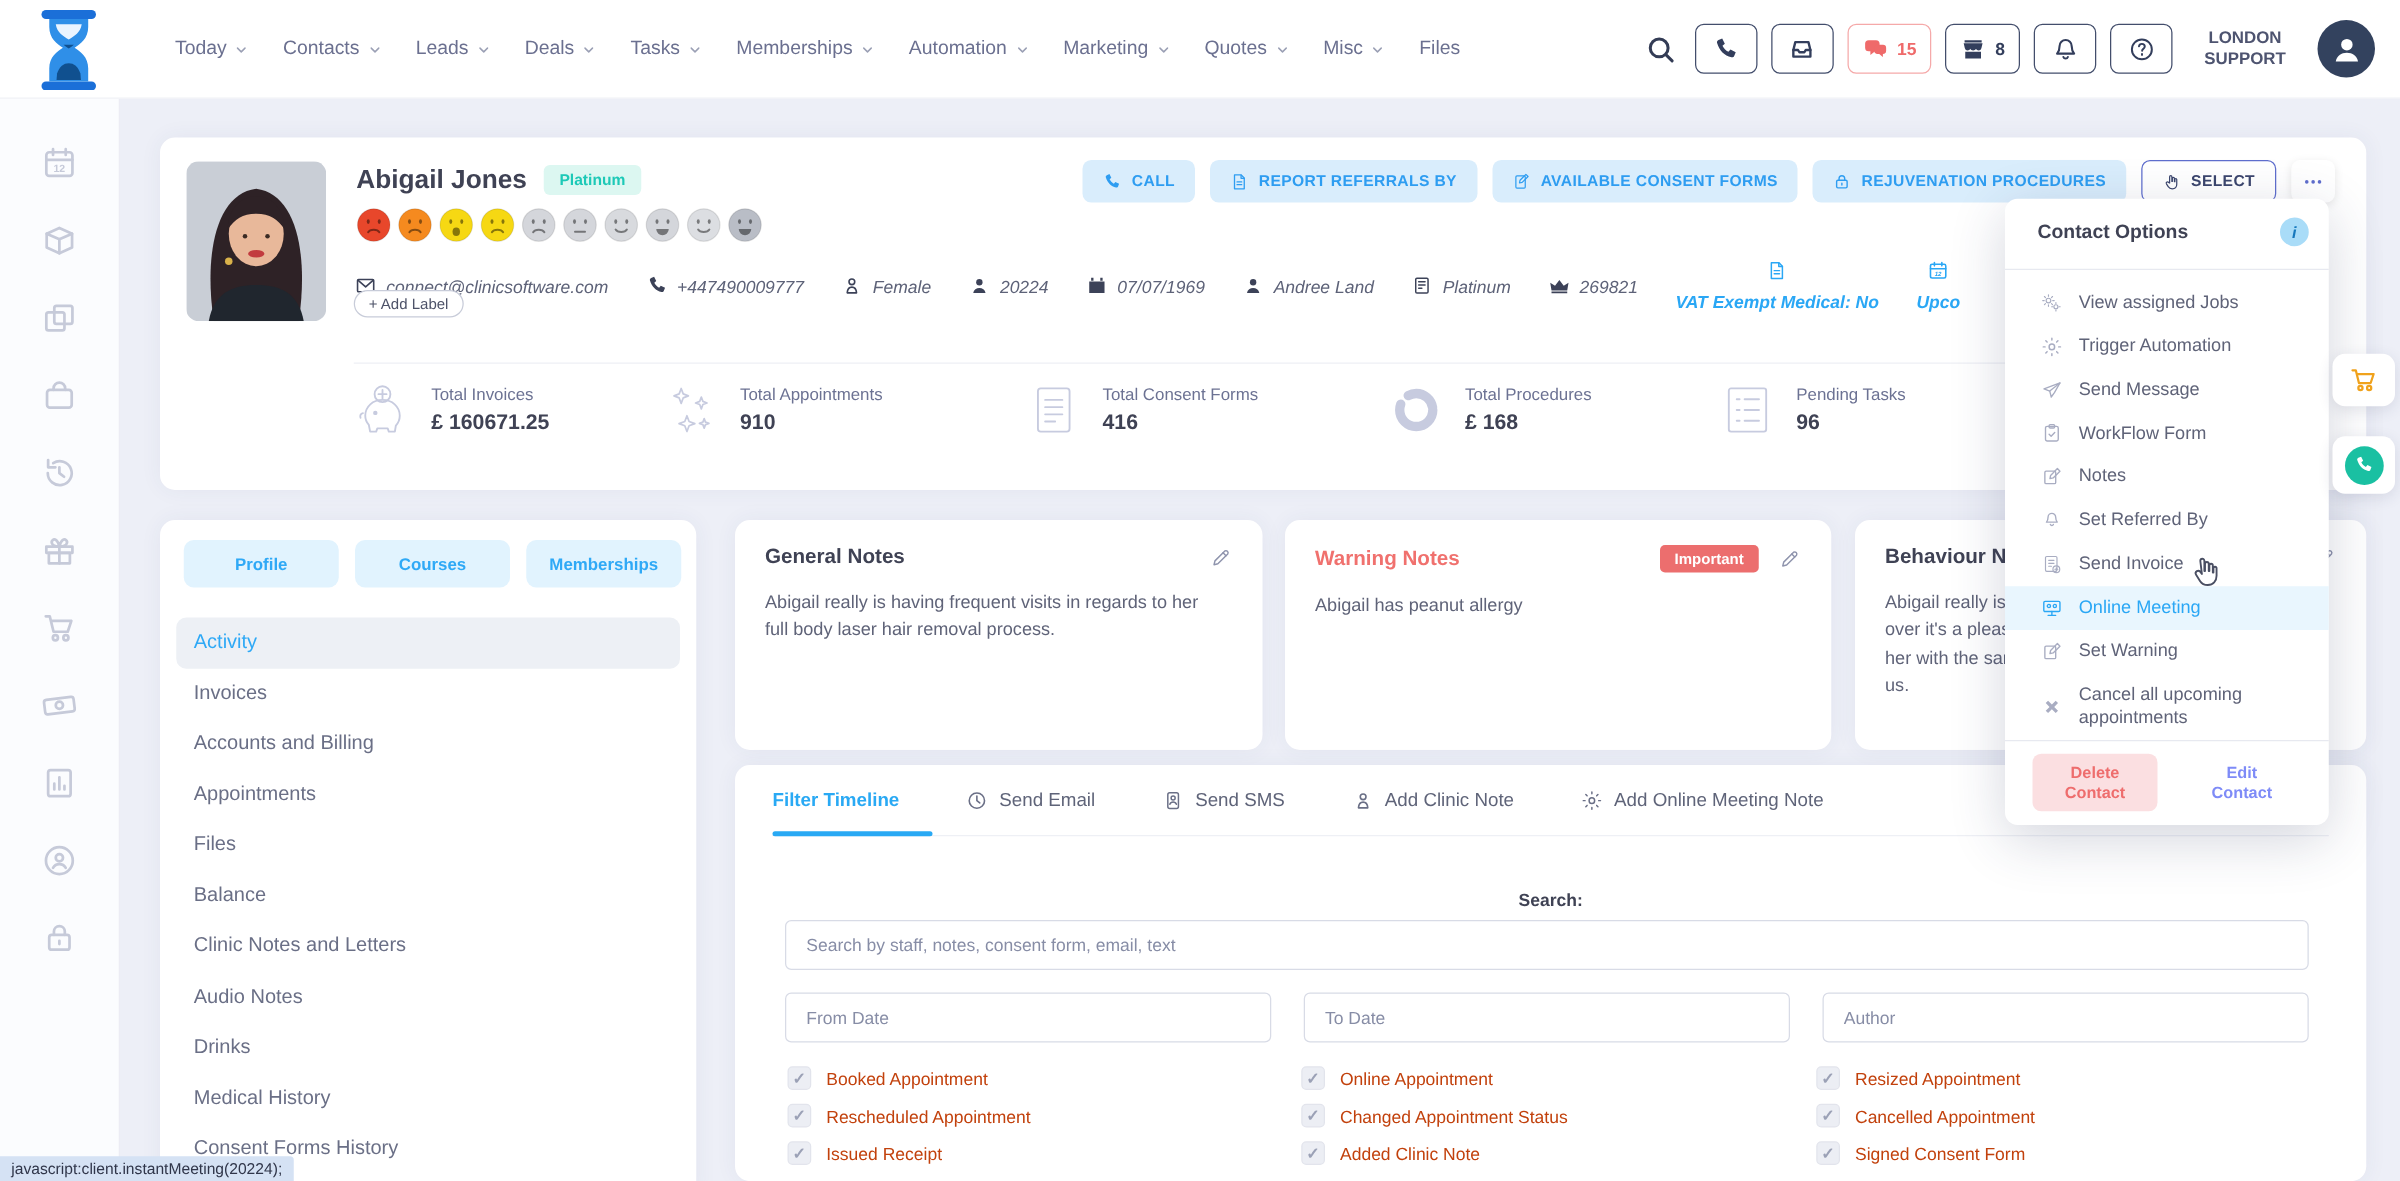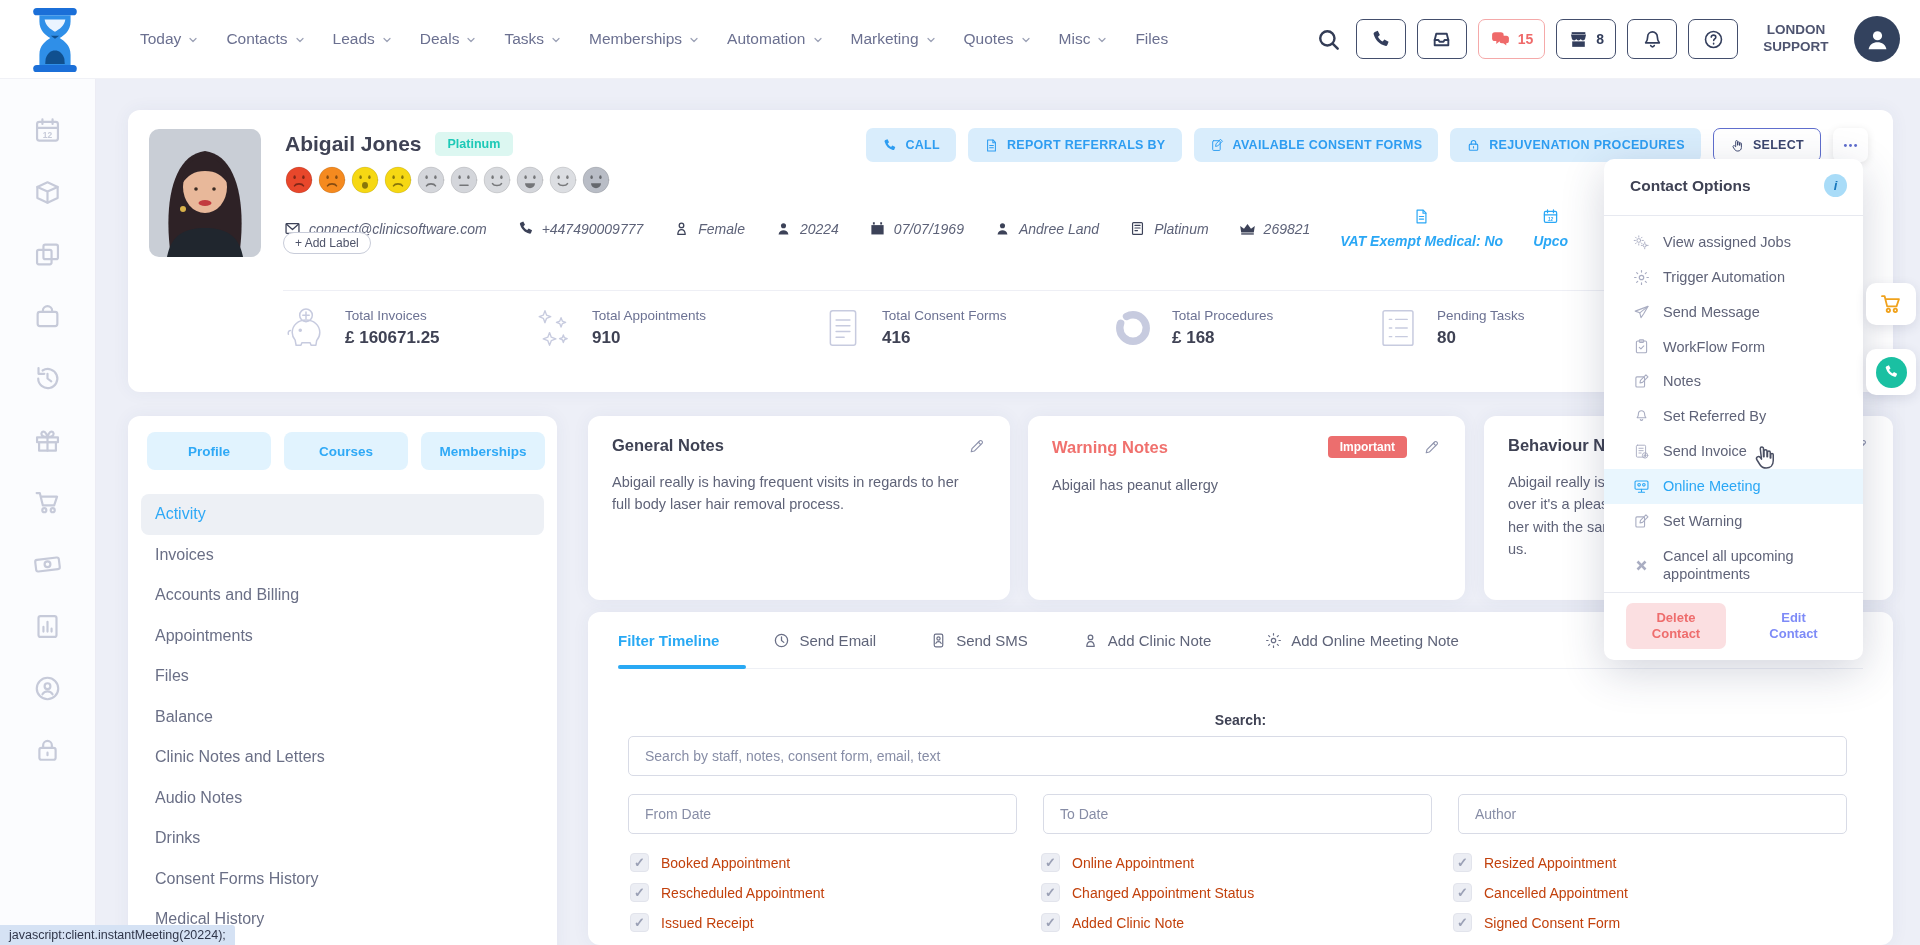--- a/index.html
+++ b/index.html
@@ -699,21 +699,21 @@
       </div>
       <div class="stat" data-interactable="false" style="width: 190px;">
         <span class="s-ic" data-interactable="false">
           <svg viewBox="0 0 40 40" fill="none" stroke="currentColor" stroke-width="1.3" stroke-linecap="round" stroke-linejoin="round">
             <rect x="7" y="5" width="26" height="30" rx="1.6"></rect>
             <path d="M12.5 12.5h2M18 12.5h10M12.5 20h2M18 20h10M12.5 27.5h2M18 27.5h10"></path>
           </svg>
         </span>
     <span>
           <div class="lbl" data-interactable="false">Pending Tasks</div>
-          <div class="val" data-interactable="false">80</div>
+          <div class="val" data-interactable="false">96</div>
         </span>
       </div>
     </div>
 </div>
 
 <div class="card" id="left-card" data-interactable="false">
   <div class="lp-tabs" id="lp-tabs" data-interactable="false">
       <div class="lp-tab" data-interactable="true">Profile</div>
       <div class="lp-tab" data-interactable="true">Courses</div>
       <div class="lp-tab" data-interactable="true">Memberships</div>
@@ -721,22 +721,22 @@
   <div class="lp-list" id="lp-list" data-interactable="false">
       <div class="lp-item active" data-interactable="true">Activity</div>
       <div class="lp-item" data-interactable="true">Invoices</div>
       <div class="lp-item" data-interactable="true">Accounts and Billing</div>
       <div class="lp-item" data-interactable="true">Appointments</div>
       <div class="lp-item" data-interactable="true">Files</div>
       <div class="lp-item" data-interactable="true">Balance</div>
       <div class="lp-item" data-interactable="true">Clinic Notes and Letters</div>
       <div class="lp-item" data-interactable="true">Audio Notes</div>
       <div class="lp-item" data-interactable="true">Drinks</div>
+      <div class="lp-item" data-interactable="true">Medical History</div>
       <div class="lp-item" data-interactable="true">Consent Forms History</div>
-      <div class="lp-item" data-interactable="true">Medical History</div>
     </div>
 </div>
 
 <div class="card" id="note-general" data-interactable="false">
   <div class="note-pad">
     <div class="note-title-row">
       <span class="note-title" data-interactable="false">General Notes</span>
       <span class="pencil ml-auto" data-interactable="true">
           <svg viewBox="0 0 20 20" fill="none" stroke="currentColor" stroke-width="1.3" stroke-linecap="round" stroke-linejoin="round">
             <path d="M3.6 16.4l.8-3.4 8.8-8.8a1.9 1.9 0 012.6 2.6L7 15.6z"></path>

